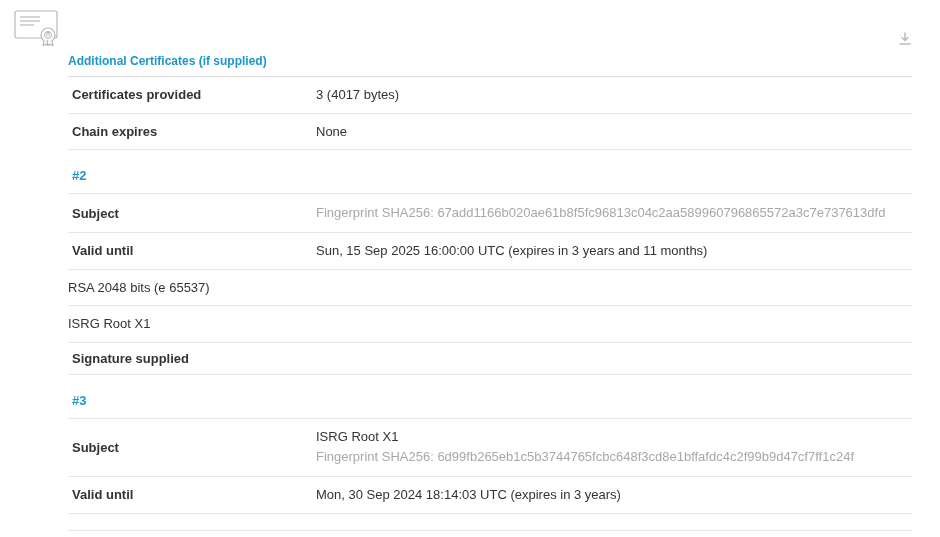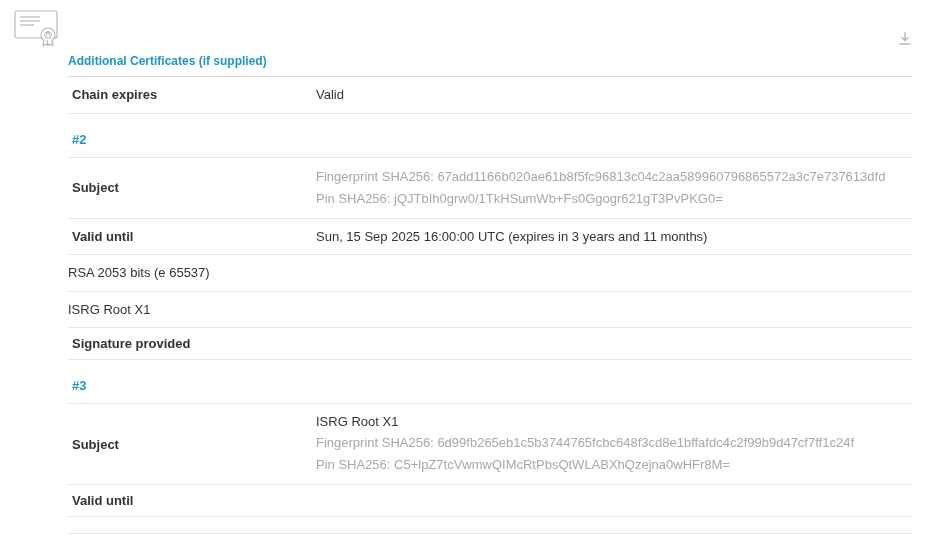--- a/index.html
+++ b/index.html
@@ -108,66 +108,69 @@
     <div class="section-header">
       <span class="section-title">Additional Certificates (if supplied)</span>
       <span class="dl-icon">
         <svg width="14" height="14" viewBox="0 0 14 14">
           <path d="M7 1 L7 8 M4 5.5 L7 8.5 L10 5.5" stroke="#bdbdbd" stroke-width="1.6" fill="none" stroke-linecap="round" stroke-linejoin="round"></path>
           <line x1="2" y1="12" x2="12" y2="12" stroke="#bdbdbd" stroke-width="1.6" stroke-linecap="round"></line>
         </svg>
       </span>
     </div>
 
+    <div class="kv-row">
+      <div class="kv-key">Certificates provided</div>
+      <div class="kv-val"><span class="main-line">3 (4017 bytes)</span></div>
+    </div>
 
     <div class="kv-row">
       <div class="kv-key">Chain expires</div>
-      <div class="kv-val"><span class="main-line">Valid</span></div>
+      <div class="kv-val"><span class="main-line">None</span></div>
     </div>
 
     <div class="cert-num">#2</div>
 
     <div class="kv-row">
       <div class="kv-key">Subject</div>
       <div class="kv-val">
         <div class="sub-line">Fingerprint SHA256: 67add1166b020ae61b8f5fc96813c04c2aa589960796865572a3c7e737613dfd</div>
-        <div class="sub-line">Pin SHA256: jQJTbIh0grw0/1TkHSumWb+Fs0Ggogr621gT3PvPKG0=</div>
       </div>
     </div>
 
     <div class="kv-row">
       <div class="kv-key">Valid until</div>
       <div class="kv-val"><span class="main-line">Sun, 15 Sep 2025 16:00:00 UTC (expires in 3 years and 11 months)</span></div>
     </div>
 
     <div class="kv-row">
-      <div class="kv-val"><span class="main-line">RSA 2053 bits (e 65537)</span></div>
+      <div class="kv-val"><span class="main-line">RSA 2048 bits (e 65537)</span></div>
     </div>
 
     <div class="kv-row">
       <div class="kv-val"><span class="main-line">ISRG Root X1</span></div>
     </div>
 
     <div class="kv-row">
-      <div class="kv-key">Signature provided</div>
+      <div class="kv-key">Signature supplied</div>
     </div>
 
     <div class="cert-num">#3</div>
 
     <div class="kv-row">
       <div class="kv-key">Subject</div>
       <div class="kv-val">
         <div class="main-line">ISRG Root X1</div>
         <div class="sub-line">Fingerprint SHA256: 6d99fb265eb1c5b3744765fcbc648f3cd8e1bffafdc4c2f99b9d47cf7ff1c24f</div>
-        <div class="sub-line">Pin SHA256: C5+lpZ7tcVwmwQIMcRtPbsQtWLABXhQzejna0wHFr8M=</div>
       </div>
     </div>
 
     <div class="kv-row">
       <div class="kv-key">Valid until</div>
+      <div class="kv-val"><span class="main-line">Mon, 30 Sep 2024 18:14:03 UTC (expires in 3 years)</span></div>
     </div>
 
     <div class="kv-row">
       
       
     </div>
 
   </div>
 </div>
 

